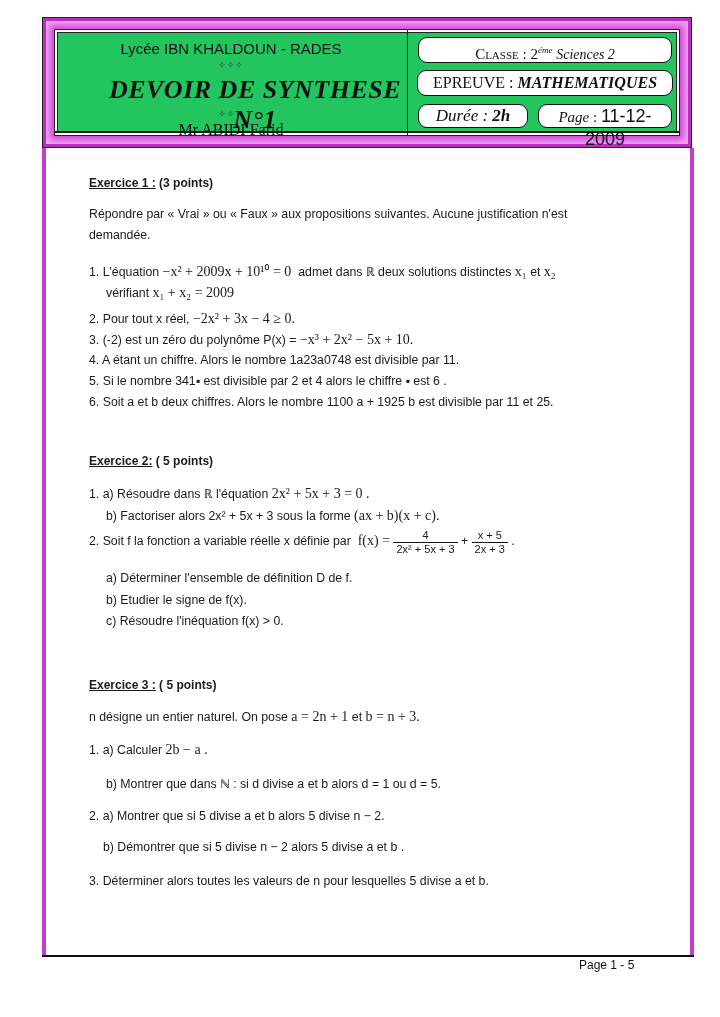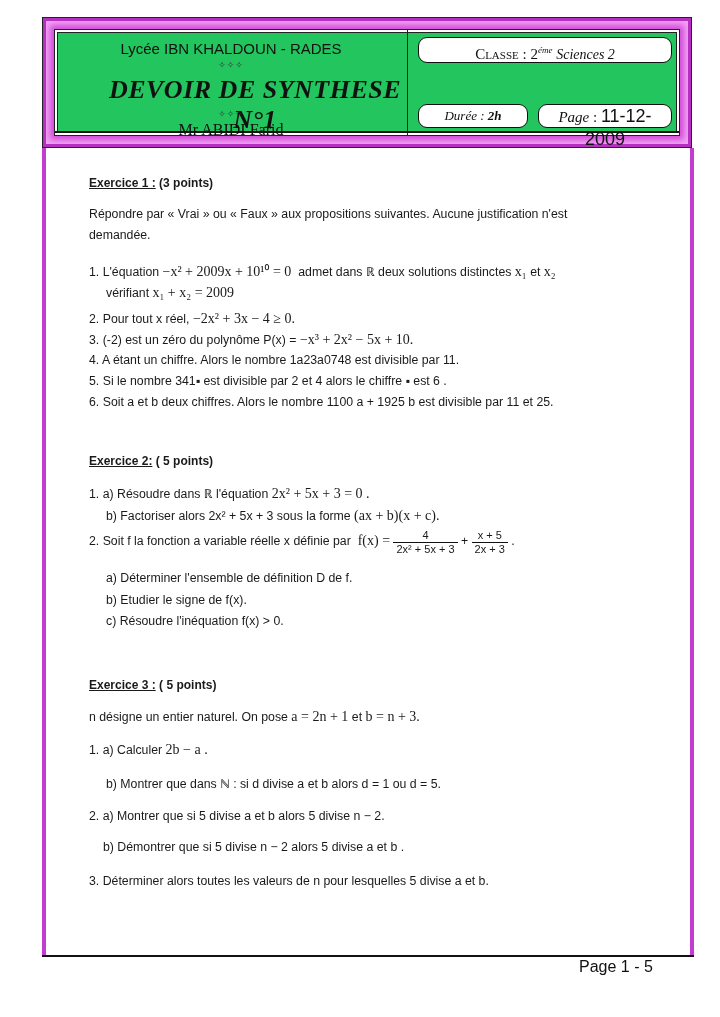--- a/index.html
+++ b/index.html
@@ -29,55 +29,59 @@
   .teacher { position:absolute; left:0; right:0; top:91px; font-family:"Liberation Serif", serif; font-size:16px; }
 
   .pill { position:absolute; border:1.6px solid #111; border-radius:9px; background:#fff;
           font-family:"Liberation Serif", serif; text-align:center; box-sizing:border-box; }
   .pill-class { left:363px; top:7px; width:254px; height:26px; font-size:15px; line-height:24px; }
   .pill-class .sc { font-variant:small-caps; }
   .pill-class sup { font-size:9px; font-style:italic; }
   .pill-class i { font-size:14px; }
   .pill-epreuve { left:362px; top:40px; width:256px; height:26px; font-size:16px; line-height:24px; }
   .pill-epreuve b { font-style:italic; }
-  .pill-duree { left:363px; top:74px; width:110px; height:24px; font-size:13px; line-height:22px; font-style:italic; }
+  .pill-duree { left:363px; top:74px; width:110px; height:24px; font-size:17px; line-height:22px; font-style:italic; }
   .pill-duree b { font-style:italic; }
   .pill-date { left:483px; top:74px; width:134px; height:24px; font-size:15px; line-height:22px; }
   .pill-date i { font-style:italic; }
   .pill-date .d { font-family:"Liberation Sans", sans-serif; font-size:18px; }
 
   
   .content { position:absolute; left:89px; top:172px; width:560px;
              font-family:"Liberation Sans", sans-serif; font-size:12.3px; color:#1a1a1a; }
   .ex-title { font-weight:bold; font-size:12px; }
   .ex-title u { text-decoration:underline;margin-top:20px; }
   .line { position:absolute; left:0; white-space:nowrap; }
   .m { font-family:"Liberation Serif", serif; font-size:14px; }
   .frac { display:inline-block; vertical-align:middle; text-align:center; font-size:11px; }
   .frac span { display:block; padding:0 3px; }
   .frac .num { border-bottom:1px solid #111; padding-bottom:1px; }
 
-  .footer-page { position:absolute; left:579px; top:958px; font-size:16px; font-family:"Liberation Sans", sans-serif; }
+  .footer-page { position:absolute; left:579px; top:958px; font-size:12px; font-family:"Liberation Sans", sans-serif; }
 </style>
 </head>
 <body>
 
 <div class="header">
   <div class="header-inner">
     <div class="header-left">
       <div class="school">Lycée IBN KHALDOUN - RADES</div>
       <div class="deco deco1">✧✧✧</div>
       <div class="title">DEVOIR DE SYNTHESE N°1</div>
       <div class="deco deco2">✧✧✧</div>
       <div class="teacher">Mr ABIDI Farid</div>
     </div>
     <div class="pill pill-class">
       <span class="sc">Classe</span><span> : </span>
       <span>2</span><sup>éme</sup>
       <i>Sciences 2</i>
+    </div>
+    <div class="pill pill-epreuve">
+      <span>EPREUVE :</span>
+      <b>MATHEMATIQUES</b>
     </div>
     <div class="pill pill-duree">
       <span>Durée :</span>
       <b>2h</b>
     </div>
     <div class="pill pill-date">
       <i>Page</i> :
       <span class="d">11-12-2009</span>
     </div>
   </div>

